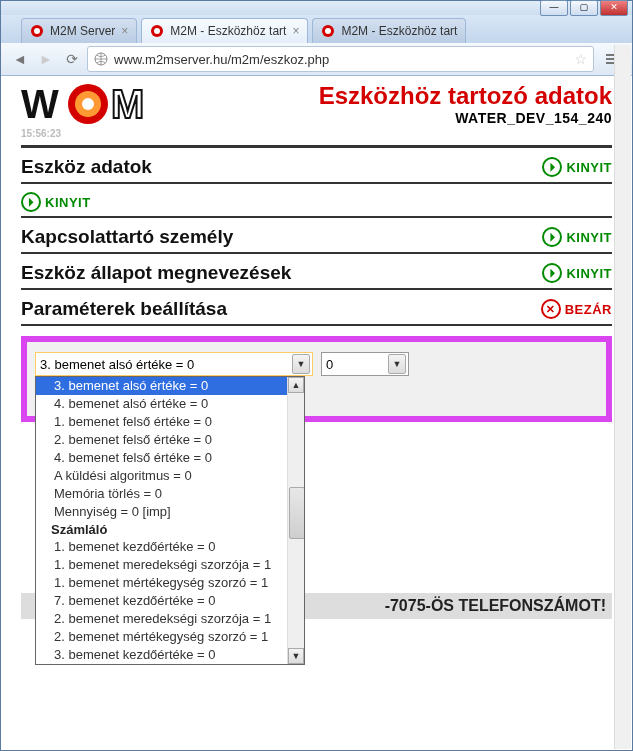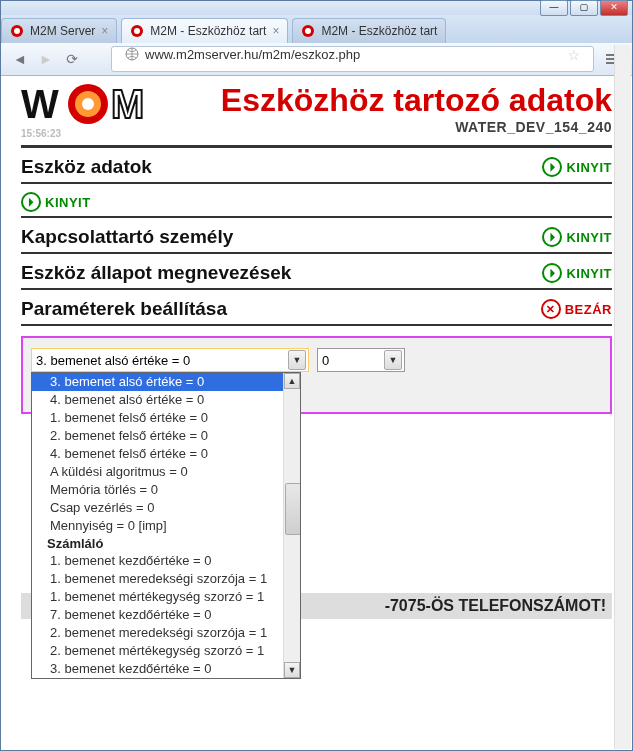--- a/index.html
+++ b/index.html
@@ -37,21 +37,21 @@
   background: linear-gradient(to bottom,#f4f8fd,#cdddf0);
   border-radius: 2px;
 }
 .win-btn.close { background: linear-gradient(to bottom,#f08080,#c03030); color:#fff;}
 
 .tabstrip {
   height: 28px;
   background: linear-gradient(to bottom, #d8e6f6, #c3d6ed);
   display: flex;
   align-items: flex-end;
-  padding-left: 0;
+  padding-left: 20px;
 }
 .tab {
   height: 24px;
   display: flex;
   align-items: center;
   padding: 0 8px;
   margin-right: 4px;
   font-size: 12px;
   color: #333;
   background: linear-gradient(to bottom, #f7fbff, #e4eef9);
@@ -95,25 +95,24 @@
   font-size: 14px;
   margin-right: 4px;
 }
 .omnibox {
   flex: 1;
   height: 24px;
   background: #fff;
   border: 1px solid #b6c6da;
   border-radius: 3px;
   display: flex;
-  align-items: flex-start;
-  padding: 0 13px;
+  align-items: center;
+  padding: 0 6px;
   font-size: 13px;
   color: #333;
-  margin-left: 24px;
 }
 .omnibox .globe {
   width: 14px; height:14px; margin-right:6px;
   display:flex;align-items:center;justify-content:center;
 }
 .omnibox .star {
   color:#ccc;font-size:14px;
 }
 .menu-btn {
   width:22px;height:22px;margin-left:8px;
@@ -128,24 +127,24 @@
 .header-row {
   display:flex; align-items:flex-start; margin-top:6px;
 }
 .logo {
   width:160px;height:46px; position:relative;
 }
 .page-title-block{
   flex:1; text-align:right;
 }
 .page-title {
-  font-size:32px; font-weight:bold; color:#d40000;
+  font-size:24px; font-weight:bold; color:#d40000;
 }
 .device-name {
-  font-size:14px; font-weight:bold; color:#404040;
+  font-size:14px; font-weight:bold; color:#000000;
   letter-spacing:0.5px;
 }
 .timestamp {
   font-size:10px; color:#bbb; font-weight:bold;
 }
 .hr-top {
   height:3px; background:#333; margin-top:6px;
 }
 .section-row {
   display:flex; align-items:center; justify-content:space-between;
@@ -158,21 +157,21 @@
   font-size:13px; font-weight:bold; color:#008a00;
   display:flex; align-items:center; letter-spacing:0.5px;
 }
 .section-action.red { color:#d40000; }
 .action-icon {
   display:inline-flex; width:16px;height:16px;border:2px solid currentColor;border-radius:50%;
   align-items:center;justify-content:center; margin-right:4px; font-size:11px; font-weight:bold;
 }
 
 .panel {
-  margin-top:10px; background:#f0f0f0; border:2px solid #d946ef;
+  margin-top:10px; background:#f0f0f0; border:6px solid #d946ef;
   padding:10px 8px 40px 8px;
   position:relative;
 }
 .param-row{ display:flex; align-items:center; }
 .select-main {
   width:270px; height:22px;
   font-size:13px;
   border:1px solid #ffcc66;
   background:#fff;
   display:flex;align-items:center;justify-content:space-between;
@@ -384,21 +383,20 @@
 
       <div class="dropdown">
         <div id="dd-options">
             <div class="option selected">3. bemenet alsó értéke = 0</div>
             <div class="option">4. bemenet alsó értéke = 0</div>
             <div class="option">1. bemenet felső értéke = 0</div>
             <div class="option">2. bemenet felső értéke = 0</div>
             <div class="option">4. bemenet felső értéke = 0</div>
             <div class="option">A küldési algoritmus = 0</div>
             <div class="option">Memória törlés = 0</div>
-            <div class="option">Csap vezérlés = 0</div>
             <div class="option">Mennyiség = 0 [imp]</div>
             <div class="group-label">Számláló</div>
             <div class="option">1. bemenet kezdőértéke = 0</div>
             <div class="option">1. bemenet meredekségi szorzója = 1</div>
             <div class="option">1. bemenet mértékegység szorzó = 1</div>
             <div class="option">7. bemenet kezdőértéke = 0</div>
             <div class="option">2. bemenet meredekségi szorzója = 1</div>
             <div class="option">2. bemenet mértékegység szorzó = 1</div>
             <div class="option">3. bemenet kezdőértéke = 0</div>
           </div>

